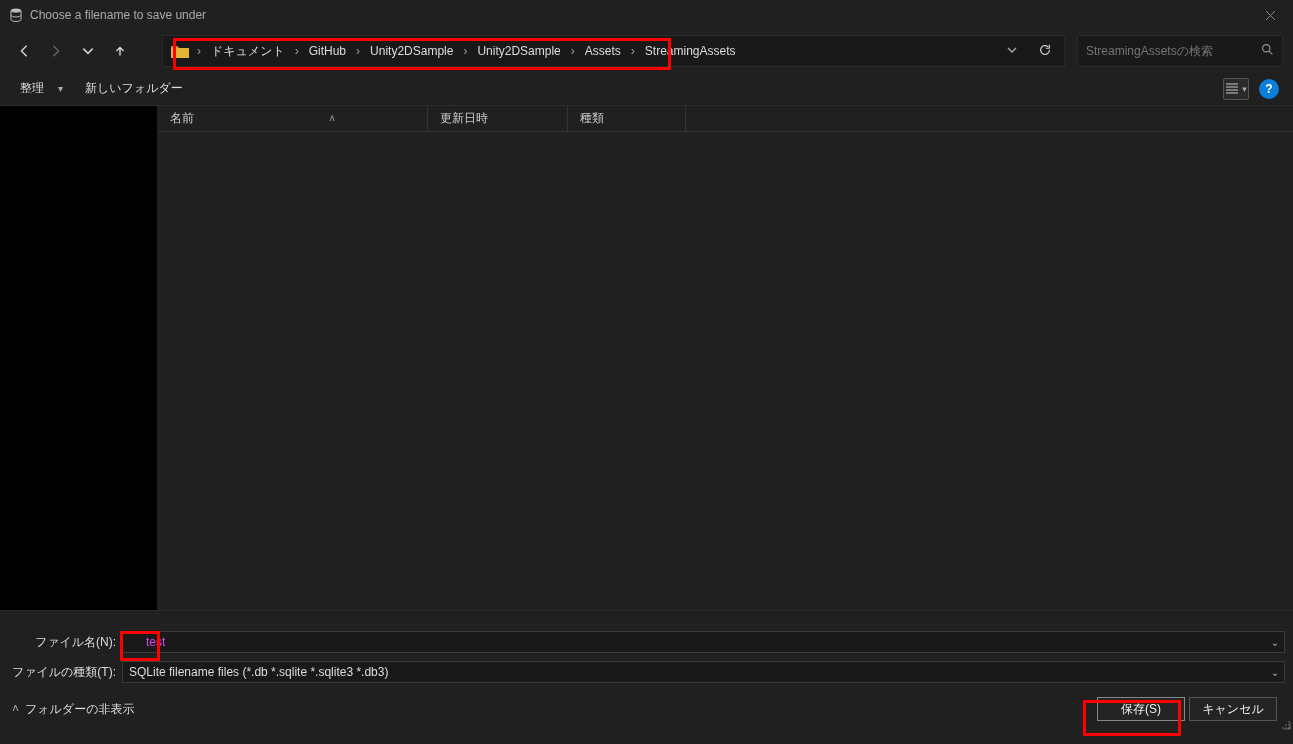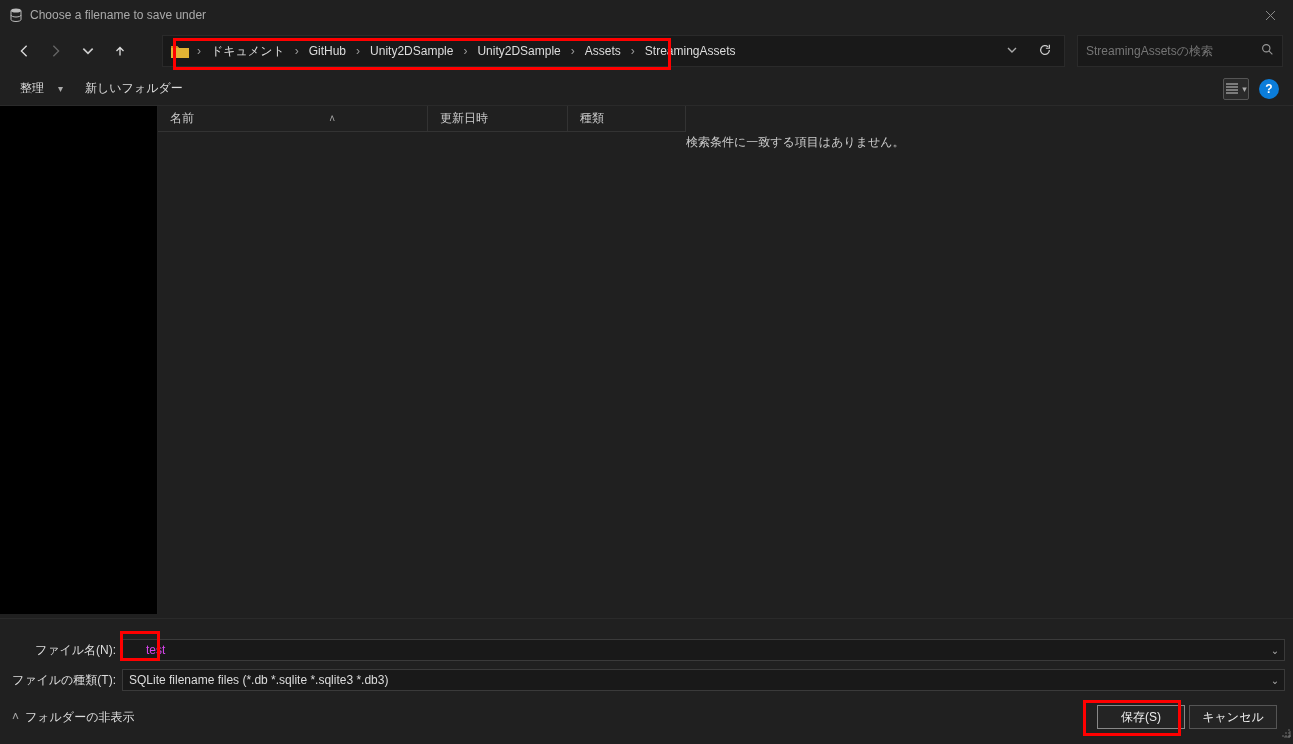--- a/index.html
+++ b/index.html
@@ -133,21 +133,21 @@
     display: flex;
     height: 508px;
   }
   .tree {
     width: 158px;
     background: #000;
     border-right: 1px solid #222;
   }
   .listarea {
     flex: 1;
-    display: flex; flex-direction: row;
+    display: flex; flex-direction: column;
   }
   .cols {
     height: 26px;
     display: flex; align-items: center;
     border-bottom: 1px solid #333;
     color: #ccc;
   }
   .col {
     padding: 0 12px;
     border-right: 1px solid #333;
@@ -158,21 +158,21 @@
   .col.type { width: 118px; }
   .col.size { flex: 1; border-right: none; }
   .sort-caret { color: #aaa; font-size: 10px; margin-right: 80px; }
   .empty-msg {
     margin-top: 28px;
     text-align: center;
     color: #ccc;
   }
   .bottom {
     position: absolute;
-    left: 0; right: 0; bottom: 4px;
+    left: 0; right: 0; bottom: 12px;
     height: 122px;
     border-top: 1px solid #2a2a2a;
     background: #202020;
   }
   .formrow {
     display: flex; align-items: center;
     height: 26px; margin-top: 10px;
   }
   .formlabel {
     width: 122px; text-align: right; padding-right: 6px; color: #ddd;
@@ -331,21 +331,20 @@
   <div class="tree"></div>
   <div class="listarea">
     <div class="cols">
       <div class="col name">
         <span>名前</span>
         <span class="sort-caret">˄</span>
       </div>
       <div class="col date">更新日時</div>
       <div class="col type">種類</div>
     </div>
-    <div class="empty-msg">検索条件に一致する項目はありません。</div>
   </div>
 </div>
 
 <div class="bottom">
   <div class="formrow" style="margin-top:18px">
     <div class="formlabel">ファイル名(N):</div>
     <div class="forminput">
       <input value="test" style="">
       <div class="dd">⌄</div>
     </div>

